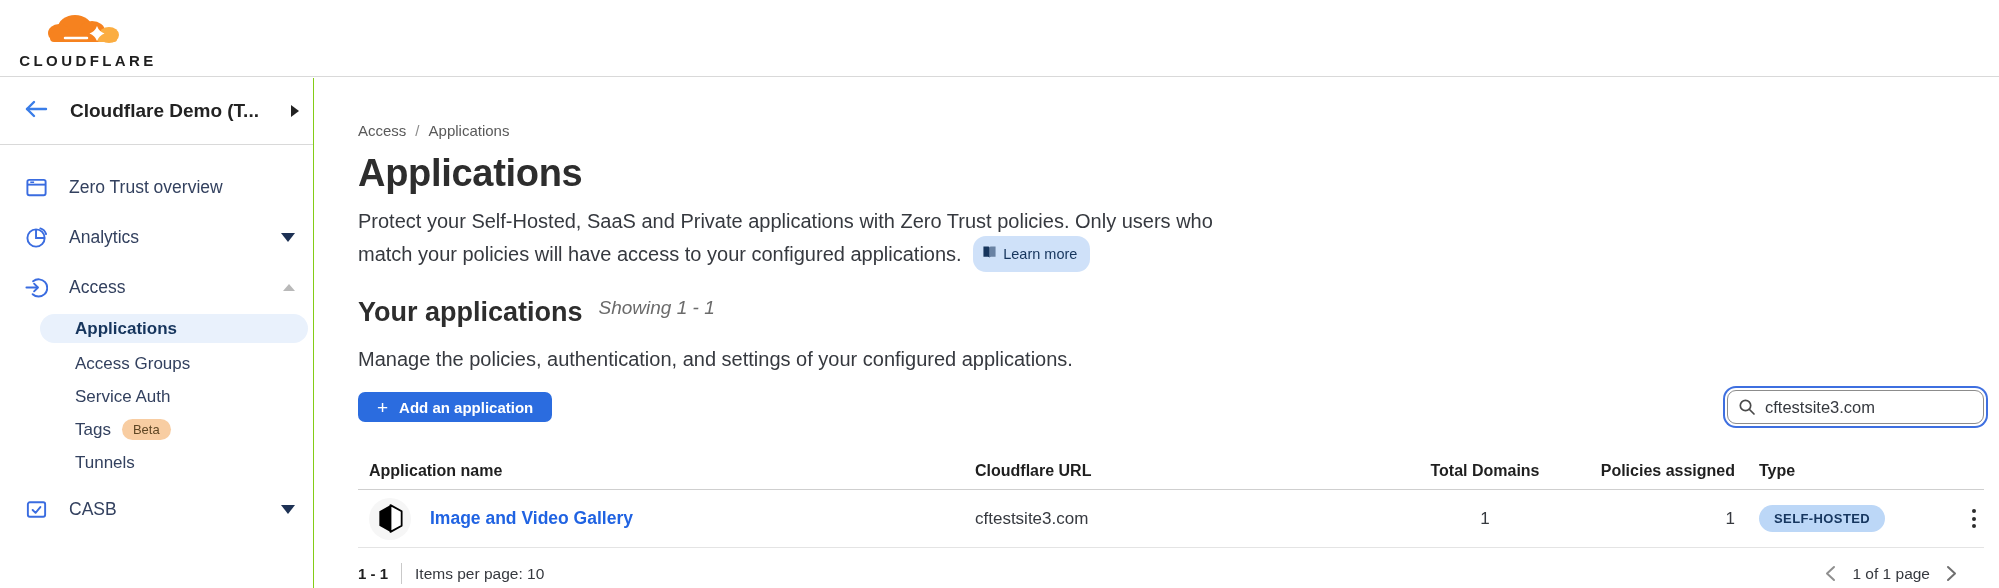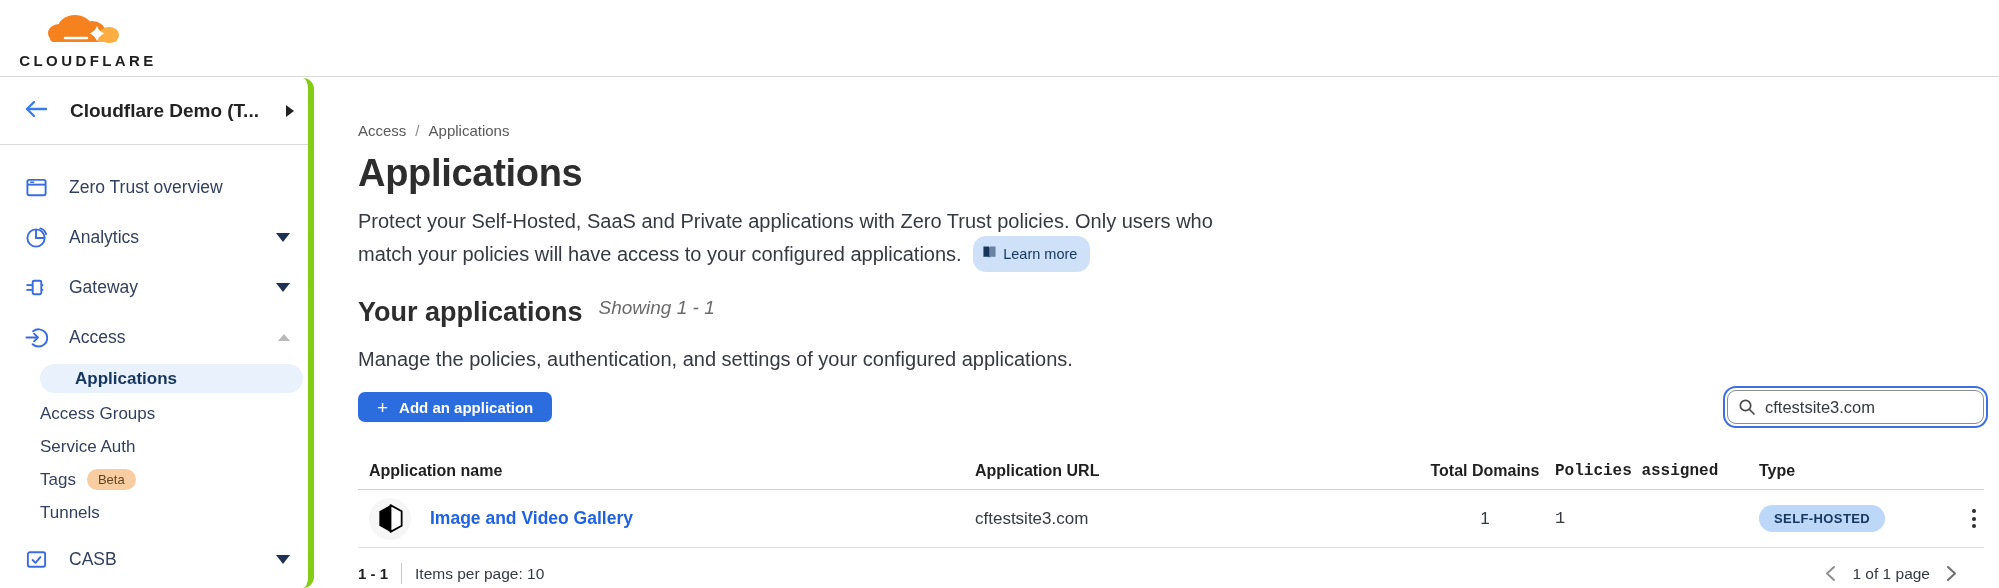--- a/index.html
+++ b/index.html
@@ -15,33 +15,33 @@
   .logo { margin-left:14px; width:148px; display:flex; flex-direction:column; align-items:center; }
   .logo-word { font-size:15px; font-weight:bold; letter-spacing:3.4px; color:#1f1f1f; margin-top:1px; }
   .topbar-right { margin-left:auto; display:flex; align-items:center; margin-right:2px; }
   .support { display:flex; align-items:center; gap:9px; font-size:17.5px; color:#36393f; cursor:pointer; }
   .tri-down { width:0; height:0; border-left:6px solid transparent; border-right:6px solid transparent; border-top:8px solid #36393f; }
   .user-menu { display:flex; align-items:center; gap:7px; margin-left:60px; cursor:pointer; }
   .tri-down.small { border-left-width:5px; border-right-width:5px; border-top-width:7px; }
 
   
   .sidebar { position:absolute; left:0; top:78px; width:314px; bottom:0;
-    background:#fff; border-right:6px solid #84cc16;border-radius:11px; }
+    background:#fff; border-right:1px solid #84cc16; }
   .account { height:67px; border-bottom:1px solid #d9d9d9; display:flex; align-items:center; padding:0 14px 0 24px; }
   .account-label { margin-left:22px; font-size:19px; font-weight:bold; color:#222; flex:1; white-space:nowrap; overflow:hidden; }
   .tri-right { width:0; height:0; border-top:6px solid transparent; border-bottom:6px solid transparent; border-left:8px solid #222; cursor:pointer; }
 
   .nav { padding-top:17px; }
   .nav-item { height:50px; display:flex; align-items:center; padding:0 18px 0 25px; cursor:pointer; }
   .nav-icon { width:23px; height:23px; flex:none; color:#3a6ce0; display:flex; align-items:center; }
   .nav-label { margin-left:21px; font-size:17.5px; color:#33415f; flex:1; }
   .caret-nav { width:0; height:0; border-left:7px solid transparent; border-right:7px solid transparent; border-top:9px solid #1d3154; }
   .caret-exp { width:0; height:0; border-left:6px solid transparent; border-right:6px solid transparent; border-bottom:7px solid #b9b9b9; }
 
-  .sub-item { height:33px; display:flex; align-items:center; padding-left:40px; font-size:17px; color:#33415f; cursor:pointer; }
+  .sub-item { height:33px; display:flex; align-items:center; padding-left:75px; font-size:17px; color:#33415f; cursor:pointer; }
   .sub-item.selected { height:29px; margin:2px 5px 4px 40px; padding-left:35px; background:#e9f1fc;
     border-radius:15px; font-weight:bold; color:#16355d; }
   .beta-badge { margin-left:11px; background:#f8cda2; color:#5e4624; font-size:13px;
     padding:3px 11px; border-radius:11px; }
   .casb { margin-top:5px; }
 
   
   .main { position:absolute; left:315px; top:78px; right:0; bottom:0; padding:44px 0 0 43px; overflow:hidden; }
   .breadcrumb { display:flex; gap:9px; font-size:15px; color:#595959; }
   .breadcrumb .sep { color:#8c8c8c; }
@@ -68,21 +68,21 @@
   .search-icon { position:absolute; left:11px; top:8px; }
 
   
   .table { margin-top:29px; width:1626px; }
   .thead { display:flex; align-items:center; height:37px; border-bottom:1px solid #cfcfcf;
     font-size:16px; font-weight:bold; color:#1f1f1f; }
   .trow { display:flex; align-items:center; height:58px; border-bottom:1px solid #e4e4e4; font-size:17px; }
   .col-name { width:617px; padding-left:11px; }
   .col-url { width:440px; }
   .col-domains { width:140px; text-align:center; }
-  .col-policies { width:180px; text-align:left;font-family:Liberation Mono, monospace; }
+  .col-policies { width:180px; text-align:right; }
   .col-type { width:211px; padding-left:24px; }
   .col-kebab { width:38px; display:flex; justify-content:flex-end; }
   .name-cell { display:flex; align-items:center; gap:19px; }
   .app-icon-circle { width:42px; height:42px; border-radius:50%; background:#f6f6f6;
     display:flex; align-items:center; justify-content:center; }
   .app-link { color:#2063e2; font-weight:bold; font-size:17.5px; cursor:pointer; }
   .type-badge { display:inline-block; background:#bcd7f7; color:#16365f; font-size:13px; font-weight:bold;
     letter-spacing:0.4px; padding:6px 15px; border-radius:14px; }
   .kebab { display:flex; flex-direction:column; gap:3.5px; padding:6px 8px; cursor:pointer; background:none; border:none; }
   .kebab i { width:4px; height:4px; border-radius:50%; background:#2c2c2c; display:block; }
@@ -148,33 +148,20 @@
         <svg width="23" height="23" viewBox="0 0 24 24" fill="none" stroke="currentColor" stroke-width="2">
           <circle cx="11.5" cy="12.5" r="9"></circle>
           <path d="M11.5 3.5 V12.5 H20.5"></path>
           <path d="M16 2.5 a9 9 0 0 1 6 6" stroke-linecap="round"></path>
         </svg>
       </span>
       <span class="nav-label">Analytics</span>
       <span class="caret-nav"></span>
     </div>
 
-    <div class="nav-item">
-      <span class="nav-icon">
-        <svg width="23" height="23" viewBox="0 0 24 24" fill="none" stroke="currentColor" stroke-width="2">
-          <rect x="8" y="5" width="9" height="14" rx="1.5"></rect>
-          <path d="M1.5 9.5 H8"></path>
-            <path d="M1.5 14.5 H8"></path>
-          <path d="M17 9.5 h2"></path>
-            <path d="M17 14.5 h2"></path>
-        </svg>
-      </span>
-      <span class="nav-label">Gateway</span>
-      <span class="caret-nav"></span>
-    </div>
 
     <div class="nav-item">
       <span class="nav-icon">
         <svg width="23" height="23" viewBox="0 0 24 24" fill="none" stroke="currentColor" stroke-width="2" stroke-linecap="round" stroke-linejoin="round">
           <path d="M8.5 5.5 a9 9 0 1 1 -0.5 13.5"></path>
           <path d="M1.5 12 H13"></path>
             <path d="M9.5 8 L13.5 12 L9.5 16"></path>
         </svg>
       </span>
       <span class="nav-label">Access</span>
@@ -253,21 +240,21 @@
             <path d="M11.5 11.5 L16 16"></path>
         </svg>
       </span>
       <input class="search-input" type="text" value="cftestsite3.com" style="">
     </div>
   </div>
 
   <div class="table">
     <div class="thead">
       <div class="col-name">Application name</div>
-      <div class="col-url">Application URL</div>
+      <div class="col-url">Cloudflare URL</div>
       <div class="col-domains">Total Domains</div>
       <div class="col-policies">Policies assigned</div>
       <div class="col-type">Type</div>
       <div class="col-kebab"></div>
     </div>
 
     <div class="trow">
       <div class="col-name">
         <div class="name-cell">
           <span class="app-icon-circle">

